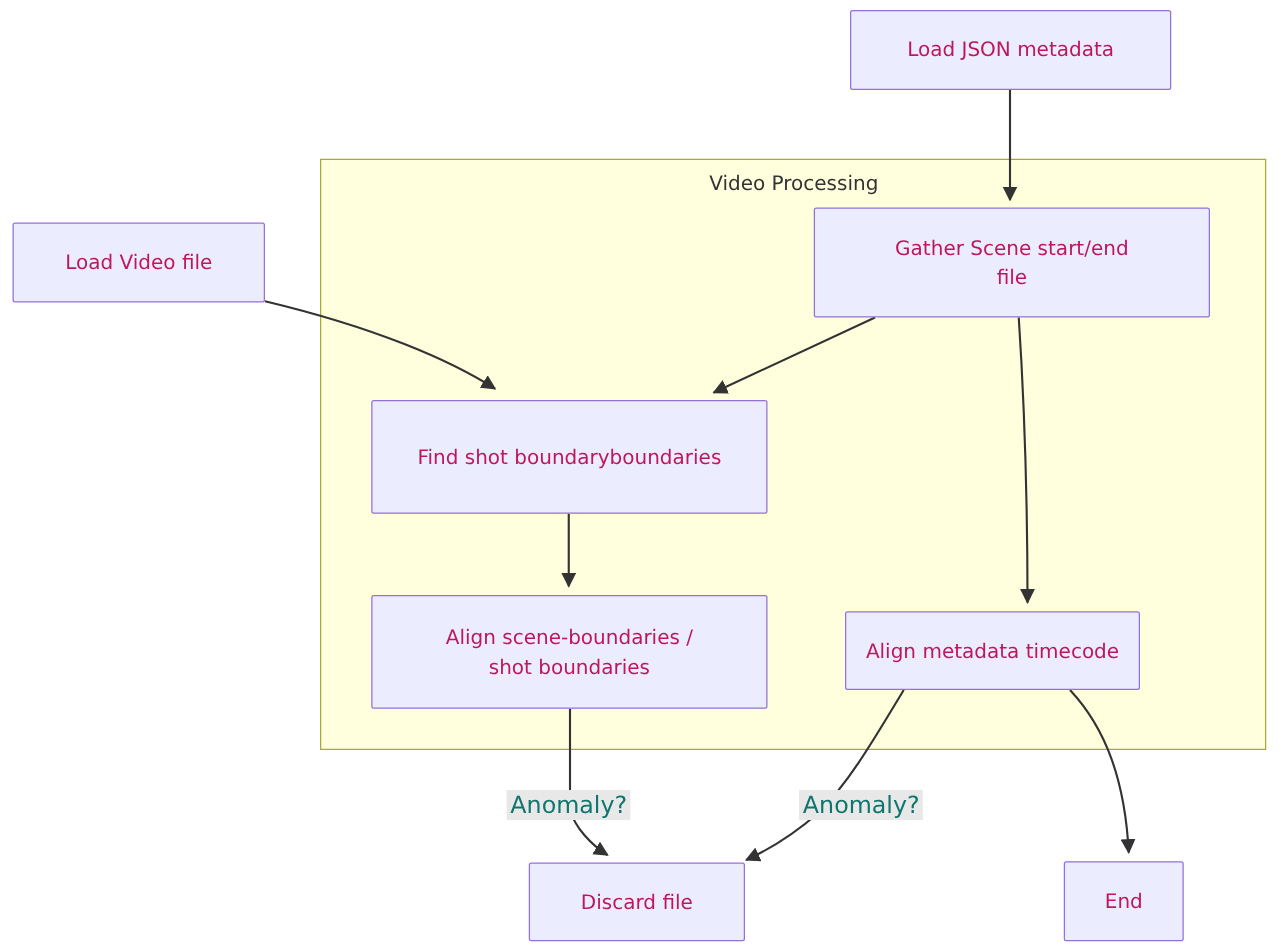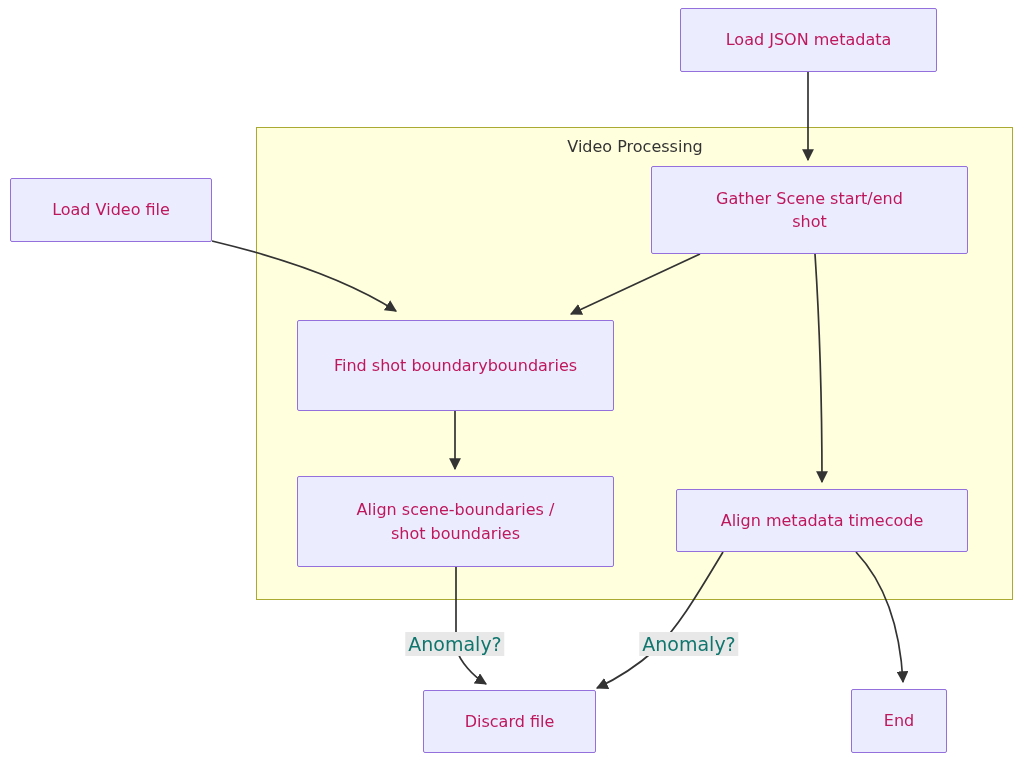--- a/index.html
+++ b/index.html
@@ -102,34 +102,34 @@
   <div class="node" style="left:680px; top:8px; width:257px; height:64px;">
     <span>Load JSON metadata</span>
   </div>
 
   <div class="node" style="left:10px; top:178px; width:202px; height:64px;">
     <span>Load Video file</span>
   </div>
 
   <div class="node" style="left:651px; top:166px; width:317px; height:88px; flex-direction:column;">
     <span>Gather Scene start/end</span>
-    <span>shot</span>
+    <span>file</span>
   </div>
 
   <div class="node" style="left:297px; top:320px; width:317px; height:91px; flex-direction:row;">
     <span>Find shot boundary</span>
     <span>boundaries</span>
   </div>
 
   <div class="node" style="left:297px; top:476px; width:317px; height:91px; flex-direction:column;">
     <span>Align scene-boundaries /</span>
     <span>shot boundaries</span>
   </div>
 
-  <div class="node" style="left:676px; top:489px; width:292px; height:63px;justify-content:center;">
+  <div class="node" style="left:676px; top:489px; width:236px; height:63px;justify-content:center;">
     <span>Align metadata timecode</span>
   </div>
 
   <div class="node" style="left:423px; top:690px; width:173px; height:63px;">
     <span>Discard file</span>
   </div>
 
   <div class="node" style="left:851px; top:689px; width:96px; height:64px;">
     <span>End</span>
   </div>

